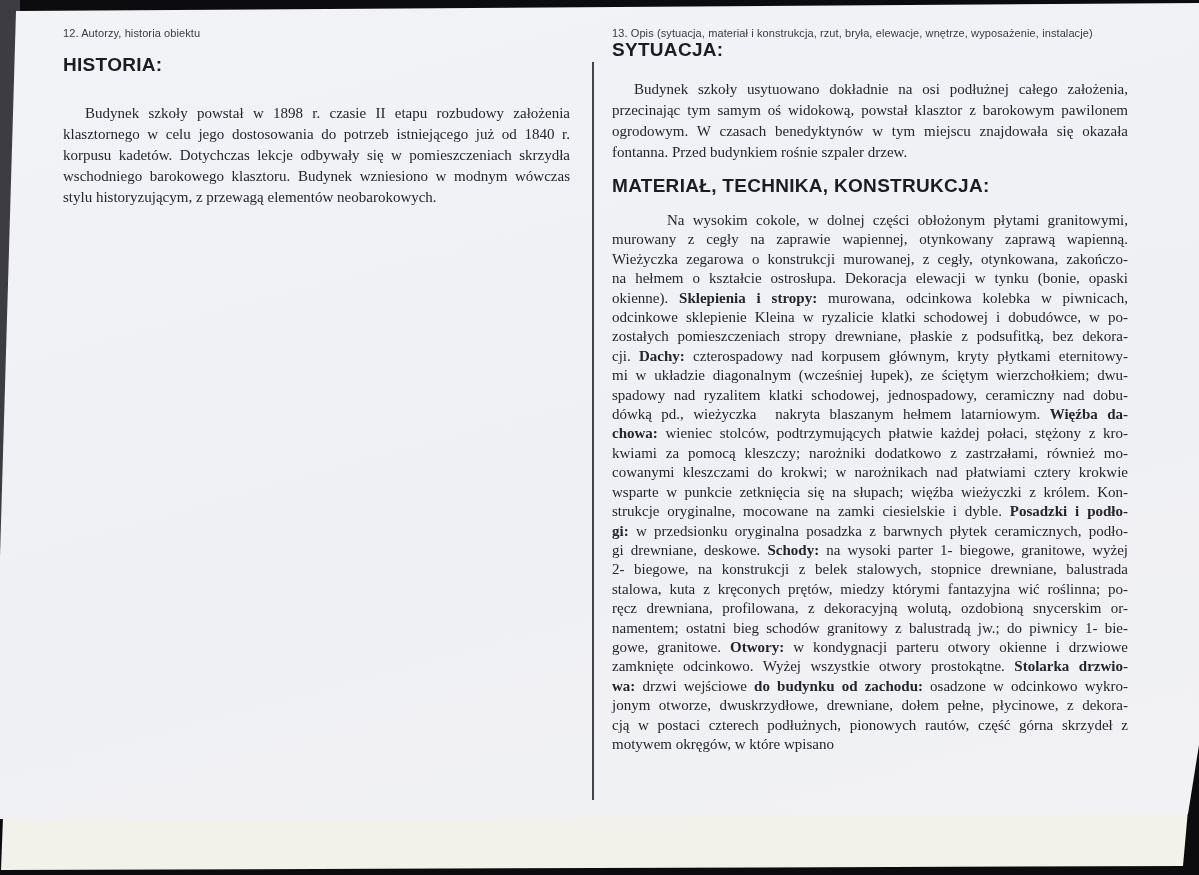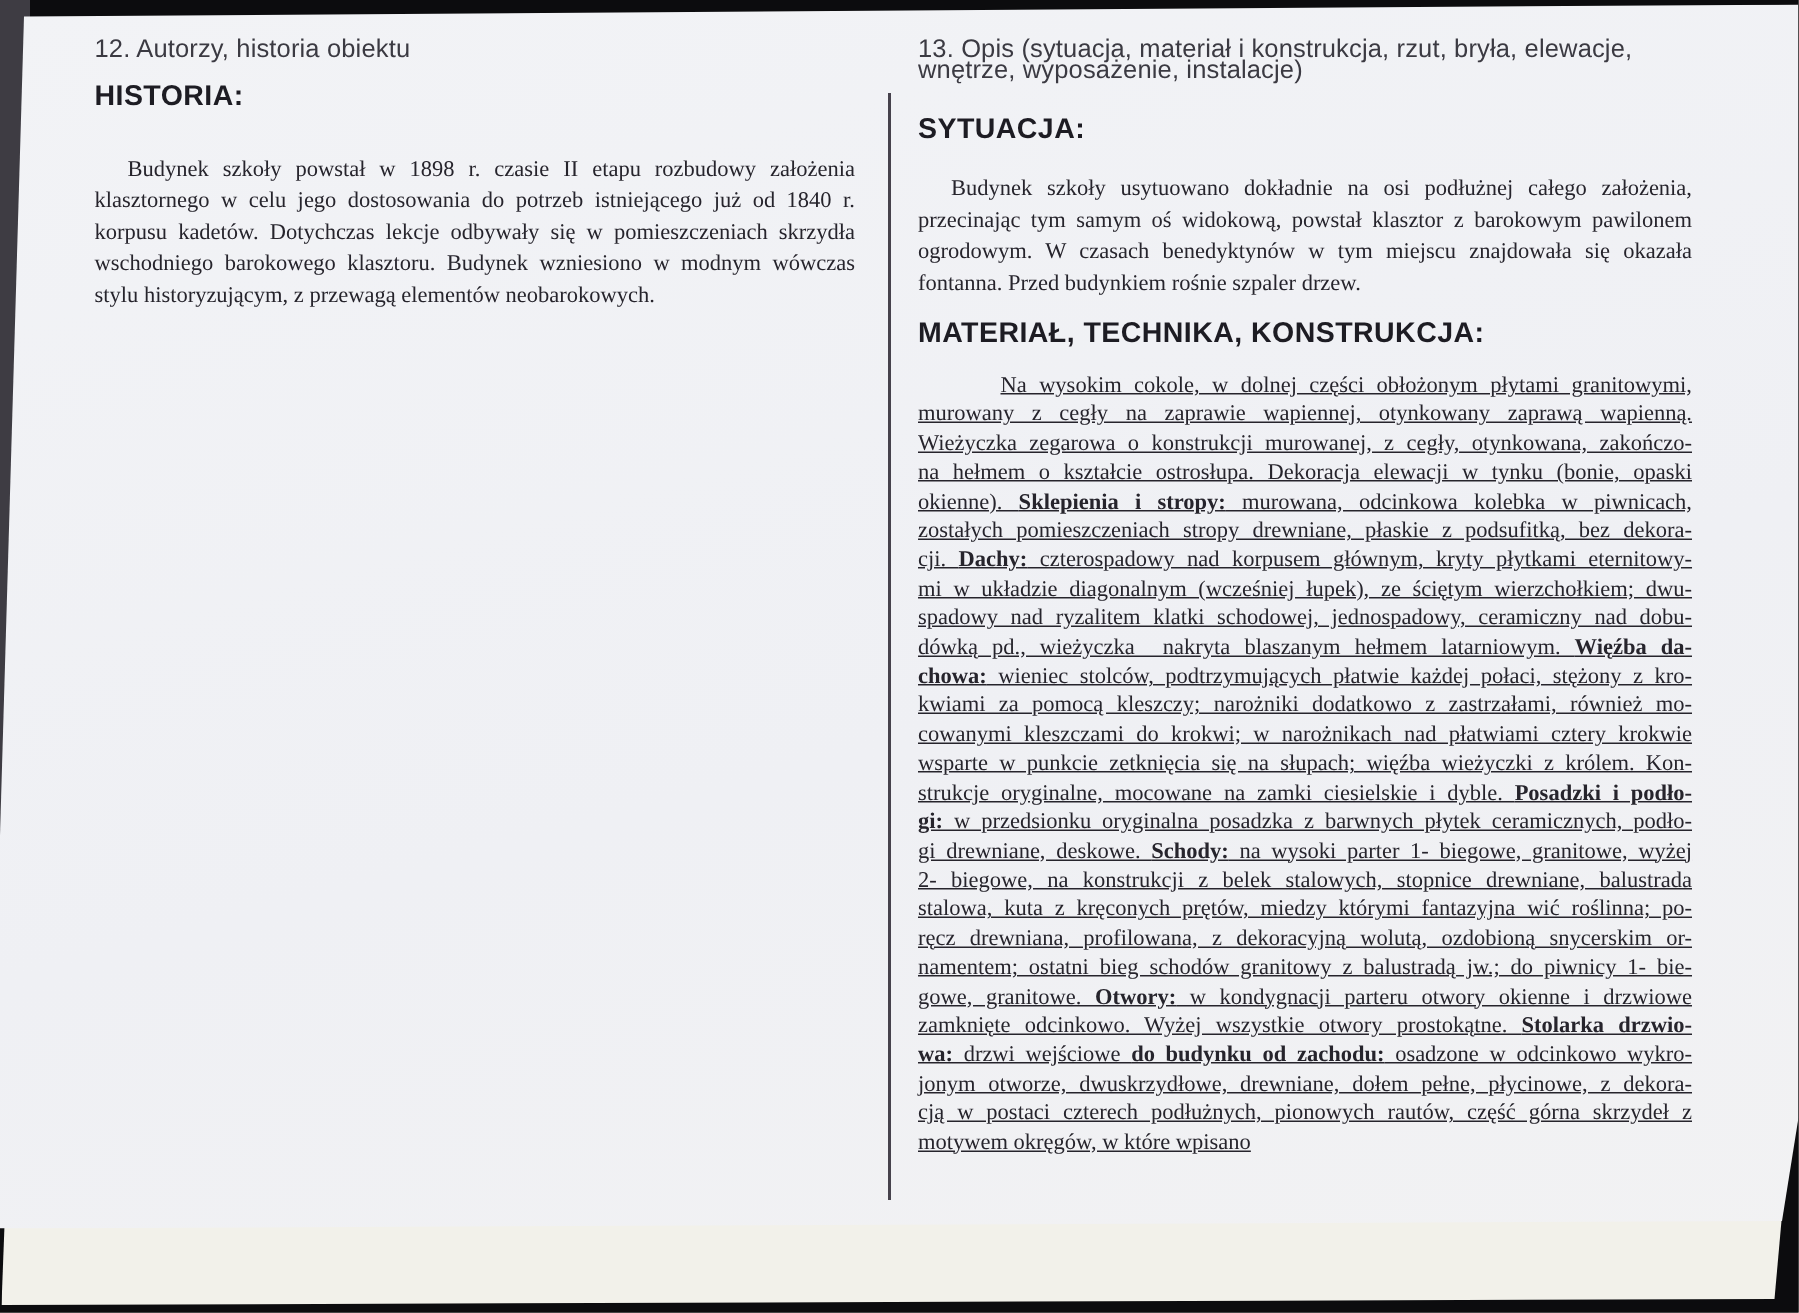--- a/index.html
+++ b/index.html
@@ -10,31 +10,31 @@
   
   .under-sheet { position:absolute; left:0; top:0; width:1199px; height:875px; background:#f2f1ea;
                  clip-path:polygon(3px 817px, 1188px 810px, 1183px 866px, 1px 870px); }
   
   .page { position:absolute; left:0; top:0; width:1199px; height:875px;
           background:linear-gradient(165deg,#f2f3f6 0%, #eff0f4 55%, #f2f2f3 100%);
           clip-path:polygon(16px 11px, 1199px 3px, 1199px 745px, 1188px 814px, 0px 819px, 0px 557px); }
   .col { position:absolute; top:26px; }
   .col-left  { left:63px;  width:507px; }
   .col-right { left:612px; width:516px; }
-  .col-header { font-family:"Liberation Sans", sans-serif; font-size:17px; color:#3b3a42;
+  .col-header { font-family:"Liberation Sans", sans-serif; font-size:11px; color:#3b3a42;
                 line-height:14px; letter-spacing:0.1px; }
   .section-title { font-family:"Liberation Sans", sans-serif; font-size:19px; font-weight:bold;
                    color:#1d1c23; letter-spacing:0.3px; line-height:18px; margin:0; }
   .t-hist { margin-top:16px; }
-  .t-syt  { margin-top:24px; }
+  .t-syt  { margin-top:1px; }
   .t-mat  { margin-top:14px; }
   .para { margin-top:20px; color:#26242c; font-size:15px; }
   .para-long { margin-top:16px; }
   .para .tline { line-height:21px; }
-  .para-long .tline { line-height:19.4px;text-decoration:underline; }
+  .para-long .tline { line-height:19.4px; }
   .tline { text-align:justify; text-align-last:justify; }
   .tline.noj { text-align:right; text-align-last:left; }
   .b { font-weight:bold; }
   .divider { position:absolute; left:592px; top:62px; width:2px; height:738px; background:#46424c; }
 </style>
 </head>
 <body>
 
 <div class="canvas">
   <div class="edge-strip"></div>
@@ -64,20 +64,21 @@
           <div class="tline"><span>ogrodowym. W czasach benedyktynów w tym miejscu znajdowała się okazała</span></div>
           <div class="tline noj"><span>fontanna. Przed budynkiem rośnie szpaler drzew.</span></div>
         </div>
       <h2 class="section-title t-mat">MATERIAŁ, TECHNIKA, KONSTRUKCJA:</h2>
       <div class="para para-long">
           <div class="tline" style="text-indent: 55px;"><span>Na wysokim cokole, w dolnej części obłożonym płytami granitowymi,</span></div>
           <div class="tline"><span>murowany z cegły na zaprawie wapiennej, otynkowany zaprawą wapienną.</span></div>
           <div class="tline"><span>Wieżyczka zegarowa o konstrukcji murowanej, z cegły, otynkowana, zakończo-</span></div>
           <div class="tline"><span>na hełmem o kształcie ostrosłupa. Dekoracja elewacji w tynku (bonie, opaski</span></div>
           <div class="tline"><span>okienne). </span><span class="b">Sklepienia i stropy:</span><span> murowana, odcinkowa kolebka w piwnicach,</span></div>
+          <div class="tline"><span>odcinkowe sklepienie Kleina w ryzalicie klatki schodowej i dobudówce, w po-</span></div>
           <div class="tline"><span>zostałych pomieszczeniach stropy drewniane, płaskie z podsufitką, bez dekora-</span></div>
           <div class="tline"><span>cji. </span><span class="b">Dachy:</span><span> czterospadowy nad korpusem głównym, kryty płytkami eternitowy-</span></div>
           <div class="tline"><span>mi w układzie diagonalnym (wcześniej łupek), ze ściętym wierzchołkiem; dwu-</span></div>
           <div class="tline"><span>spadowy nad ryzalitem klatki schodowej, jednospadowy, ceramiczny nad dobu-</span></div>
           <div class="tline"><span>dówką pd., wieżyczka &nbsp;nakryta blaszanym hełmem latarniowym. </span><span class="b">Więźba da-</span></div>
           <div class="tline"><span class="b">chowa:</span><span> wieniec stolców, podtrzymujących płatwie każdej połaci, stężony z kro-</span></div>
           <div class="tline"><span>kwiami za pomocą kleszczy; narożniki dodatkowo z zastrzałami, również mo-</span></div>
           <div class="tline"><span>cowanymi kleszczami do krokwi; w narożnikach nad płatwiami cztery krokwie</span></div>
           <div class="tline"><span>wsparte w punkcie zetknięcia się na słupach; więźba wieżyczki z królem. Kon-</span></div>
           <div class="tline"><span>strukcje oryginalne, mocowane na zamki ciesielskie i dyble. </span><span class="b">Posadzki i podło-</span></div>

